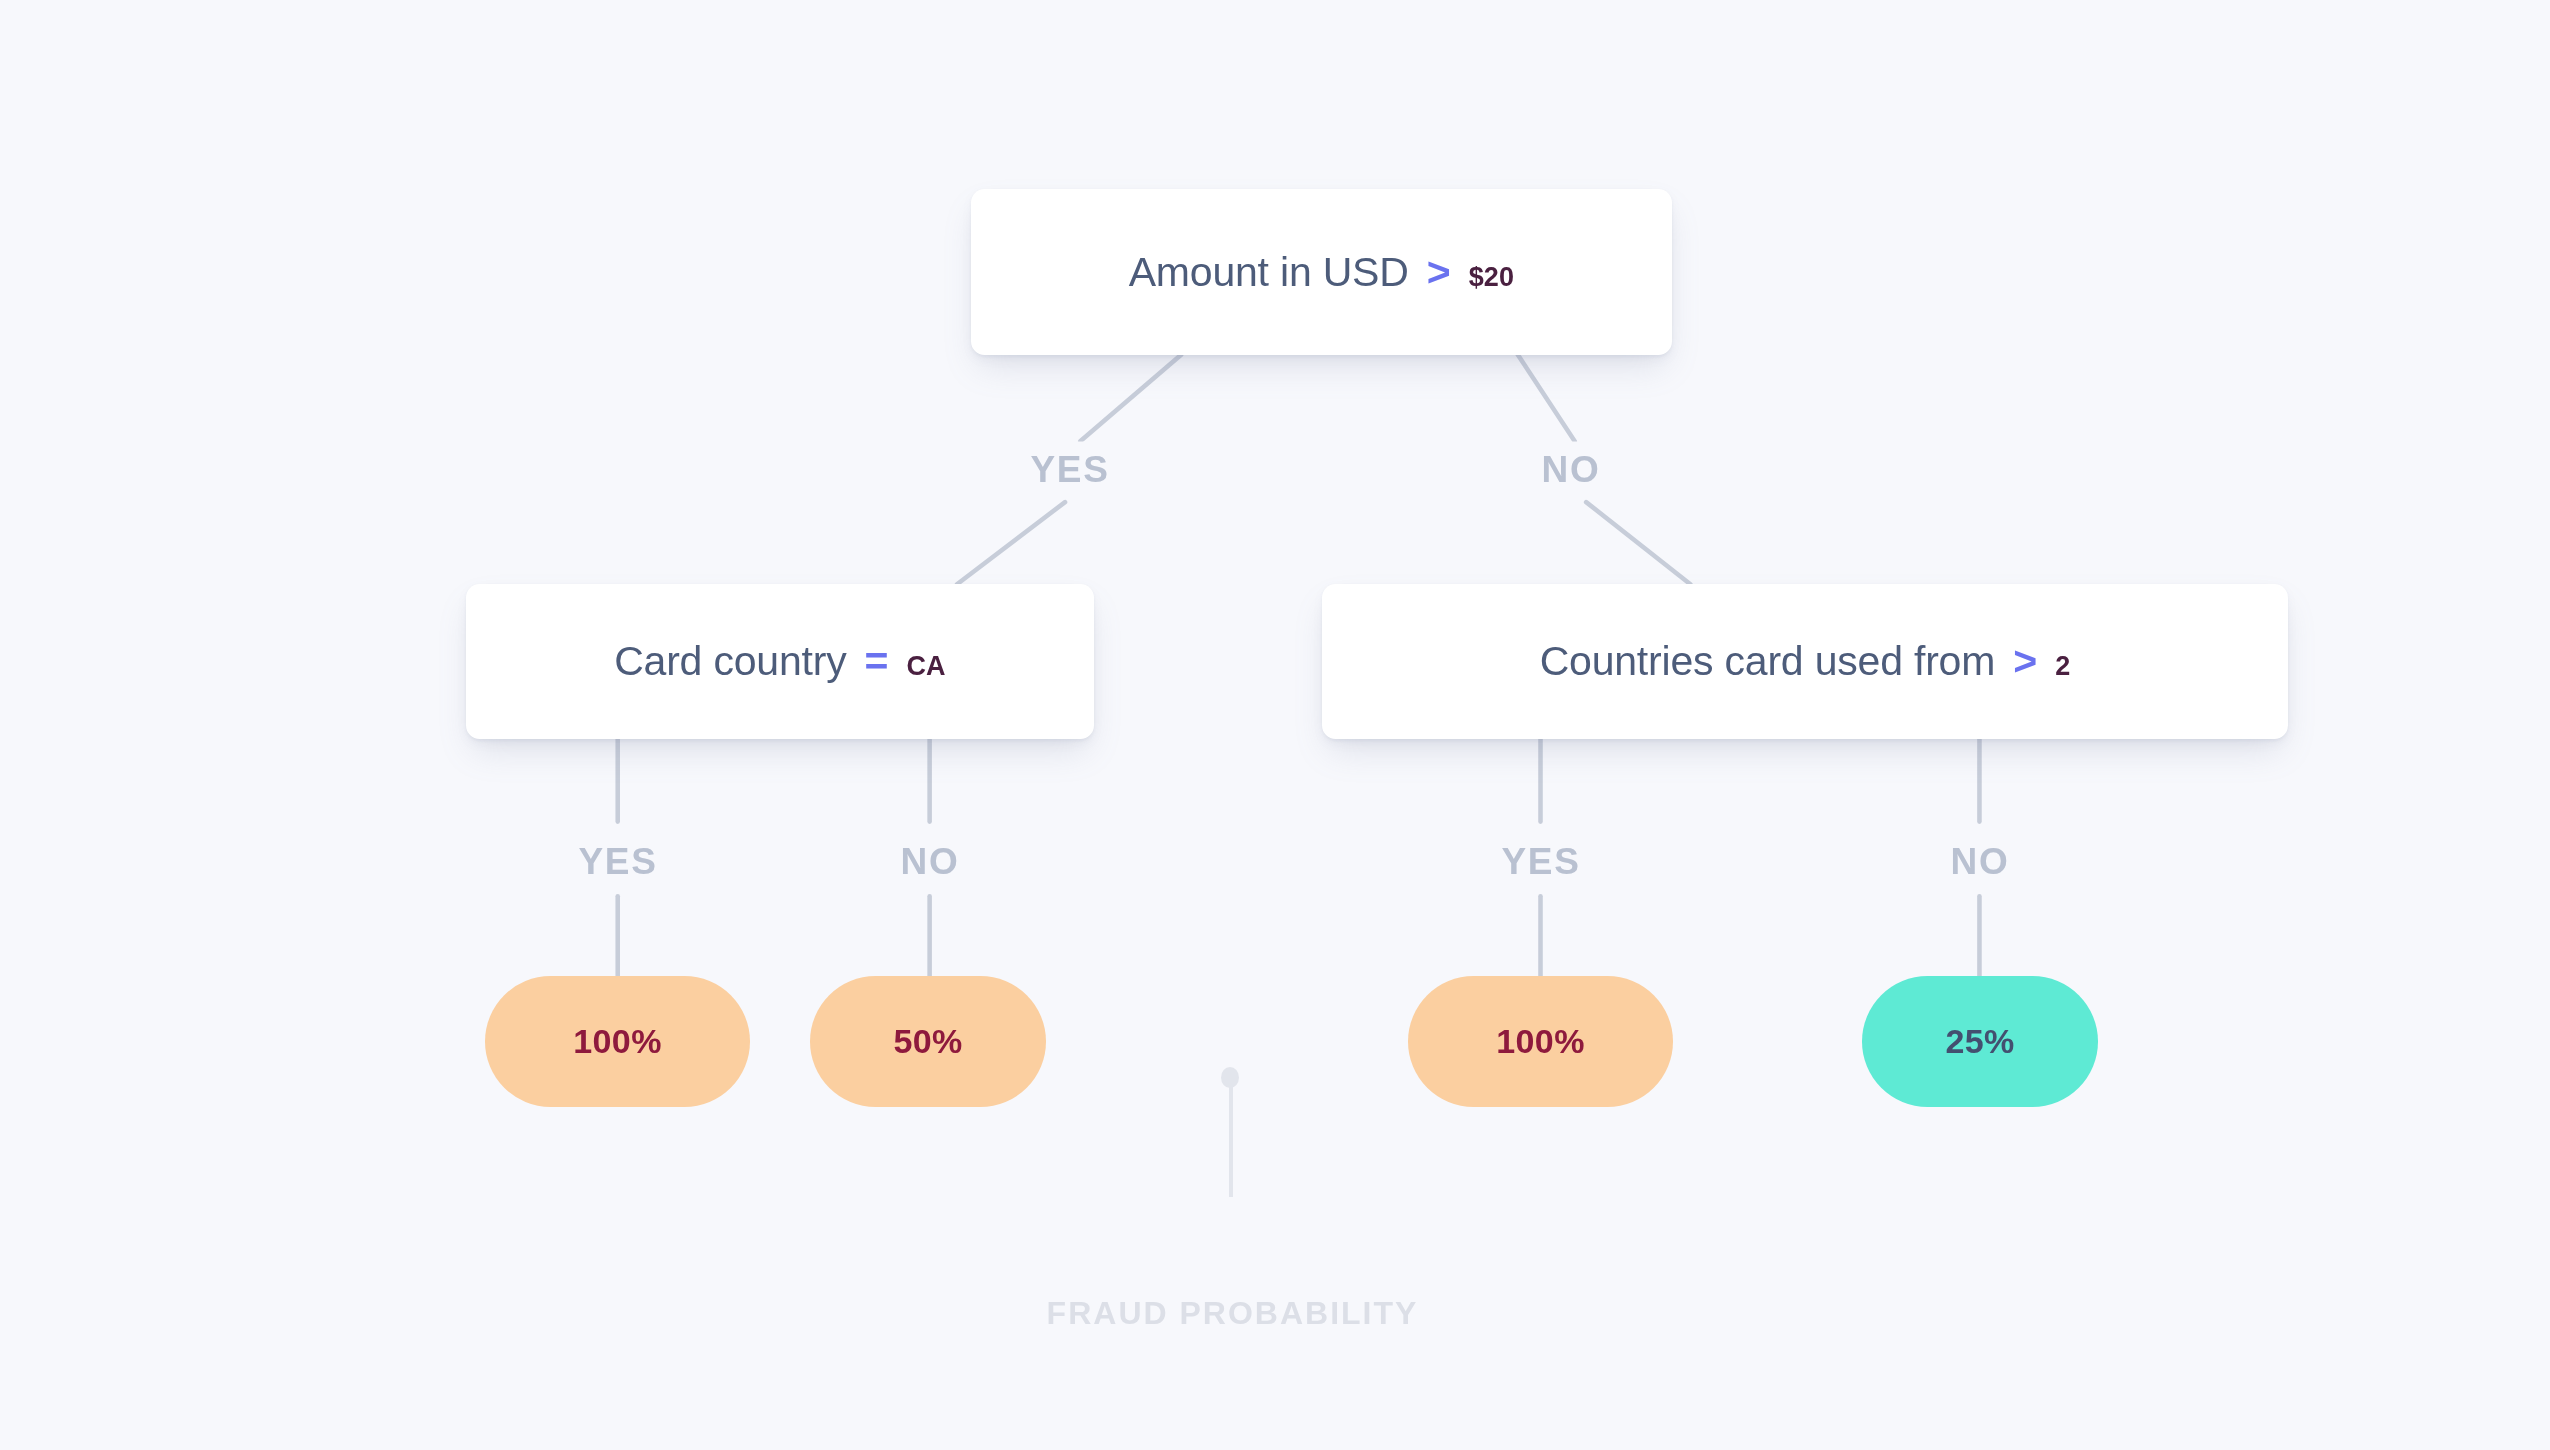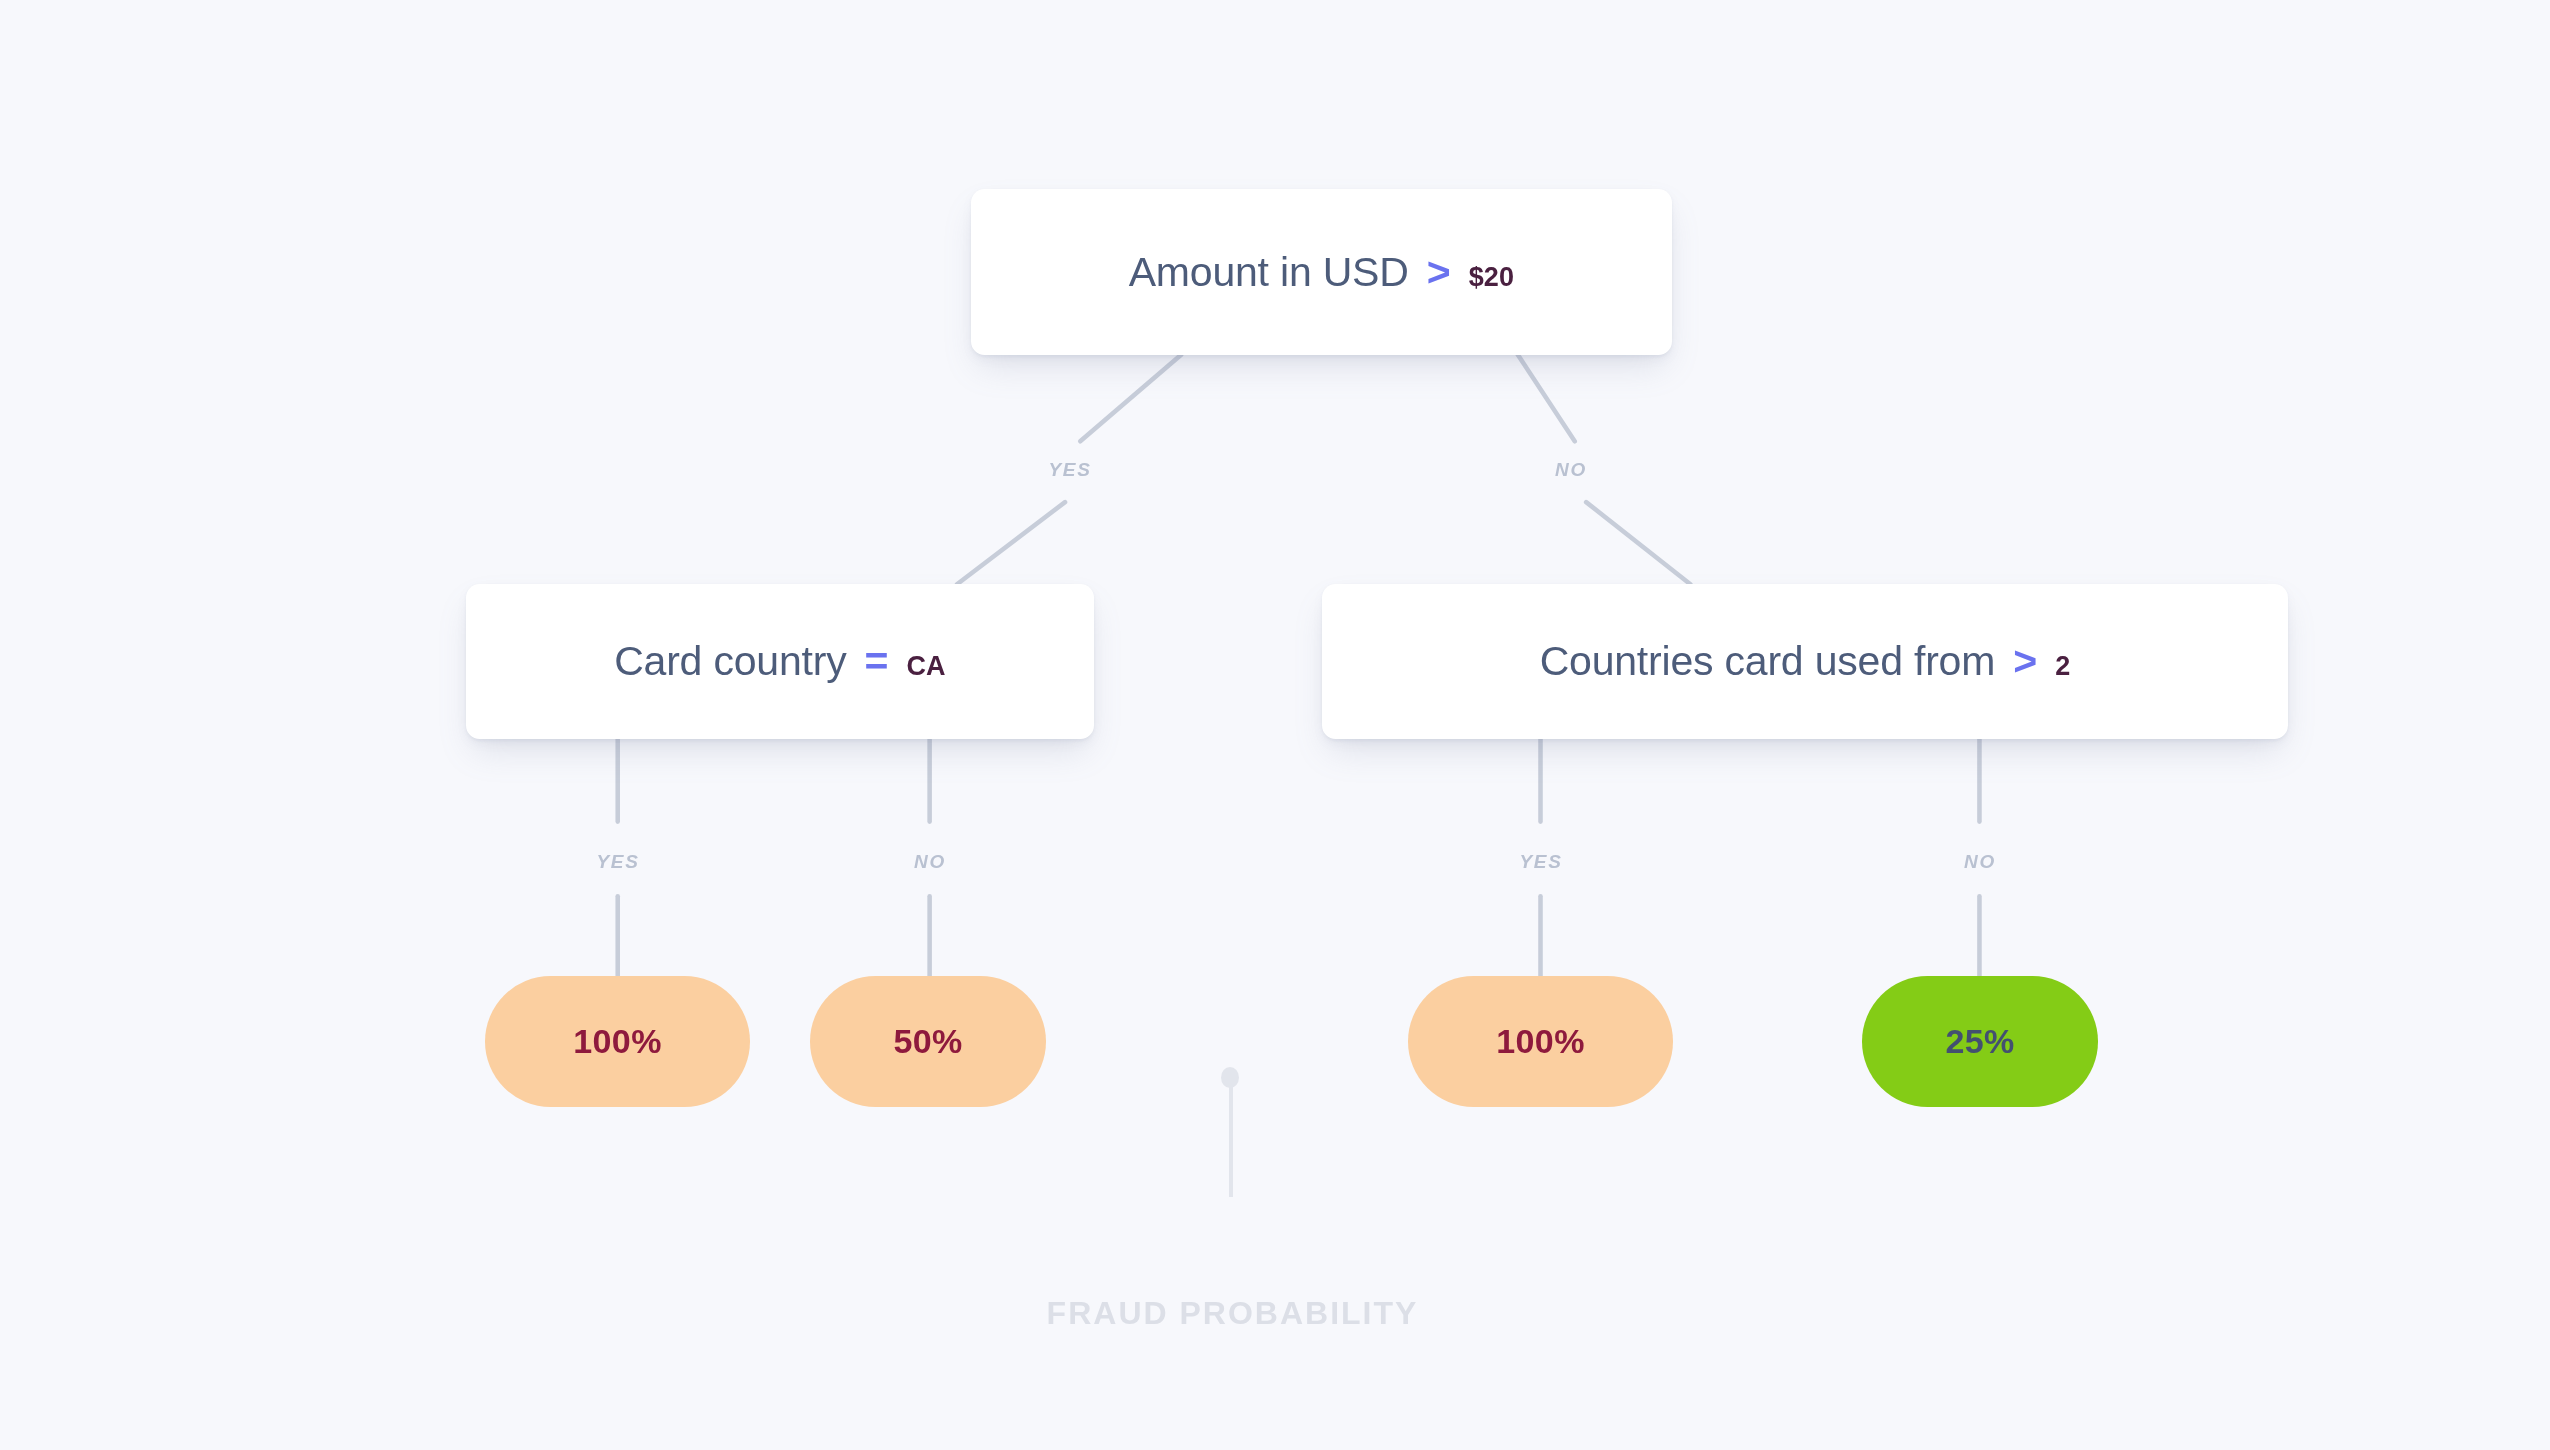--- a/index.html
+++ b/index.html
@@ -68,28 +68,27 @@
     font-size: 27px;
     font-weight: 700;
     letter-spacing: 0.2px;
   }
 
   
   .edge-label {
     position: absolute;
     z-index: 4;
     color: #b9c1d1;
-    font-size: 19px;
+    font-size: 37px;
     font-weight: 700;
     letter-spacing: 1.7px;
     transform: translate(-50%, -50%);
     background: #f7f8fc;
     padding: 7.6px 12px;
     border-radius: 9px;
-    font-style: italic;
   }
 
   
   .leaf-pill {
     position: absolute;
     z-index: 3;
     display: flex;
     align-items: center;
     justify-content: center;
     border-radius: 760px;
@@ -204,21 +203,21 @@
   </div>
 
   <div class="leaf-pill" style="left:810px; top:976px; width:236px; height:131px; background:#fbcfa0;">
     <span class="leaf-value" style="color:#8e1a3d;">50%</span>
   </div>
 
   <div class="leaf-pill" style="left:1408px; top:976px; width:265px; height:131px; background:#fbcfa0;">
     <span class="leaf-value" style="color:#8e1a3d;">100%</span>
   </div>
 
-  <div class="leaf-pill" style="left:1862px; top:976px; width:236px; height:131px; background:#84cc16;">
+  <div class="leaf-pill" style="left:1862px; top:976px; width:236px; height:131px; background:#5eead4;">
     <span class="leaf-value" style="color:#435070;">25%</span>
   </div>
 
   <div id="annotation-dot"></div>
   <div id="annotation-stem"></div>
   <div id="annotation-label">FRAUD PROBABILITY</div>
 
 </div>
 
 

